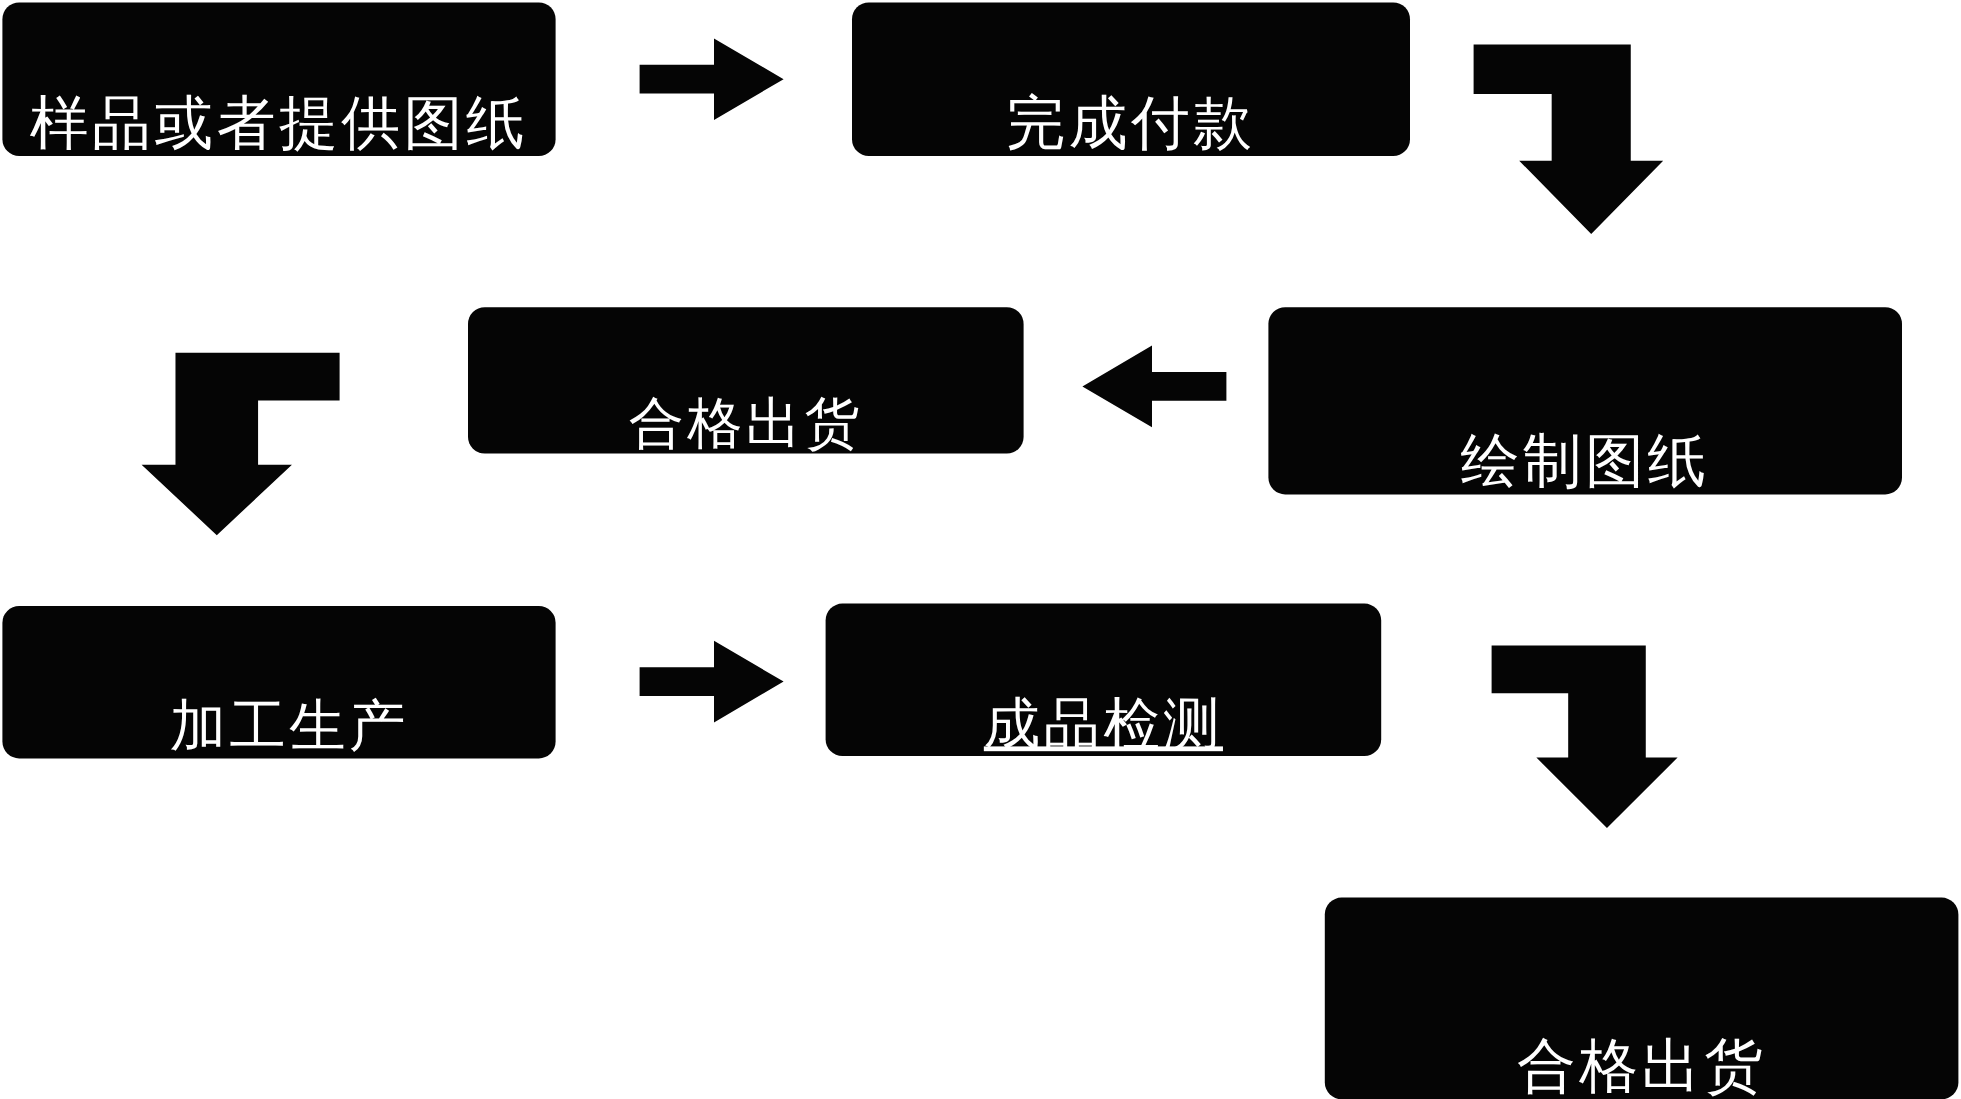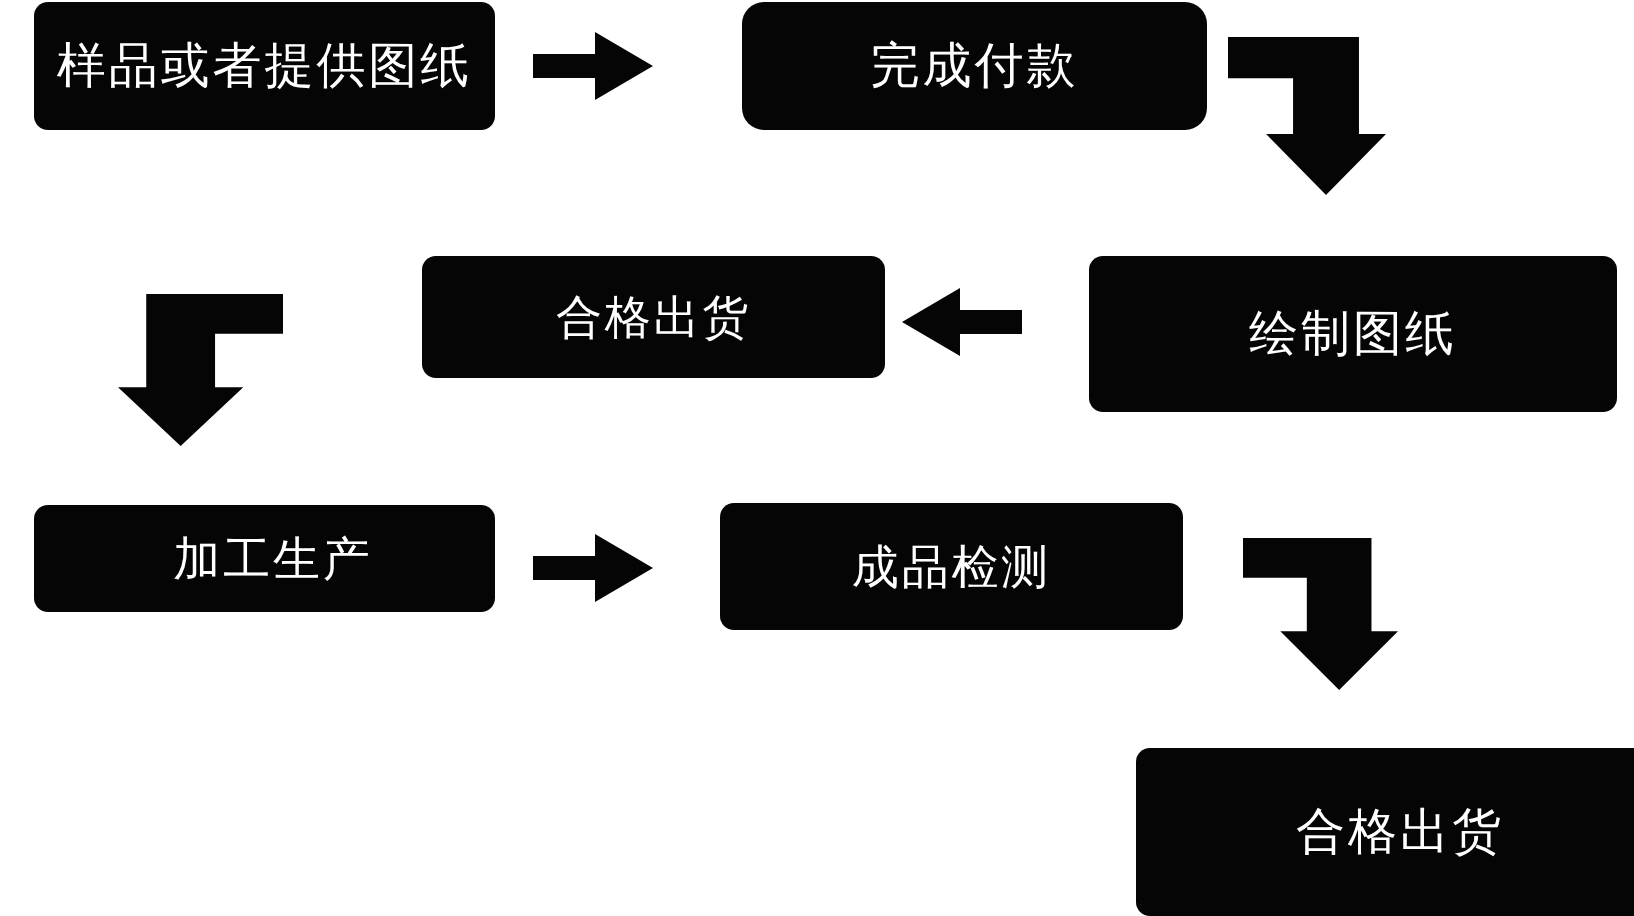--- a/index.html
+++ b/index.html
@@ -16,28 +16,27 @@
     height: 916px;
     background: #ffffff;
     overflow: hidden;
   }
   .node {
     position: absolute;
     background: #050505;
     color: #ffffff;
     border-radius: 14px;
     display: flex;
-    align-items: center;
+    align-items: flex-end;
     justify-content: center;
     text-align: center;
     letter-spacing: 0.06em;
     font-weight: 400;
     line-height: 1.1;
     box-sizing: border-box;
-    margin-left: 32px;
     -webkit-font-smoothing: antialiased;
   }
   .node-label {
     display: block;
     white-space: nowrap;
   }
   .arrow {
     position: absolute;
   }
   .arrow svg {
@@ -47,33 +46,33 @@
     overflow: visible;
   }
 </style>
 </head>
 <body>
 
 <div id="canvas" style="background: rgb(255, 255, 255);">
     <div class="node" style="left: 2px; top: 2px; width: 461px; height: 128px; background: rgb(5, 5, 5); color: rgb(255, 255, 255); font-size: 49px;">
       <span class="node-label">样品或者提供图纸</span>
     </div>
-    <div class="node" style="left: 710px; top: 2px; width: 465px; height: 128px; background: rgb(5, 5, 5); color: rgb(255, 255, 255); font-size: 49px; border-radius: 22px;">
+    <div class="node" style="left: 710px; top: 2px; width: 465px; height: 128px; background: rgb(5, 5, 5); color: rgb(255, 255, 255); font-size: 49px;">
       <span class="node-label">完成付款</span>
     </div>
     <div class="node" style="left: 1057px; top: 256px; width: 528px; height: 156px; background: rgb(5, 5, 5); color: rgb(255, 255, 255); font-size: 49px;">
       <span class="node-label">绘制图纸</span>
     </div>
     <div class="node" style="left: 390px; top: 256px; width: 463px; height: 122px; background: rgb(5, 5, 5); color: rgb(255, 255, 255); font-size: 46px;">
       <span class="node-label">合格出货</span>
     </div>
-    <div class="node" style="left: 2px; top: 505px; width: 461px; height: 107px; background: rgb(5, 5, 5); color: rgb(255, 255, 255); font-size: 47px; padding-left: 17px;">
+    <div class="node" style="left: 2px; top: 505px; width: 461px; height: 127px; background: rgb(5, 5, 5); color: rgb(255, 255, 255); font-size: 47px; padding-left: 17px;">
       <span class="node-label">加工生产</span>
     </div>
-    <div class="node" style="left: 688px; top: 503px; width: 463px; height: 127px; background: rgb(5, 5, 5); color: rgb(255, 255, 255); font-size: 47px;">
+    <div class="node" style="left: 688px; top: 503px; width: 463px; height: 127px; background: rgb(5, 5, 5); color: rgb(255, 255, 255); font-size: 47px; text-decoration: underline;">
       <span class="node-label">成品检测</span>
     </div>
     <div class="node" style="left: 1104px; top: 748px; width: 528px; height: 168px; background: rgb(5, 5, 5); color: rgb(255, 255, 255); font-size: 49px;">
       <span class="node-label">合格出货</span>
     </div>
     <div class="arrow" style="left: 533px; top: 32px; width: 120px; height: 68px;">
       <svg viewBox="0 0 120 68" preserveAspectRatio="none">
         <polygon points="0,22 62,22 62,0 120,34 62,68 62,46 0,46" fill="#050505"></polygon>
       </svg>
     </div>

